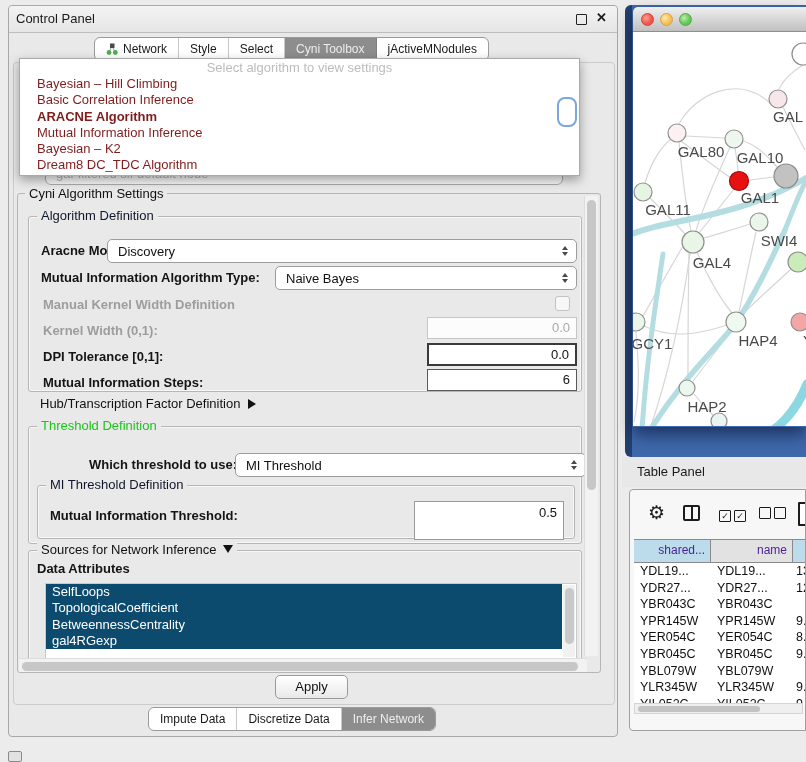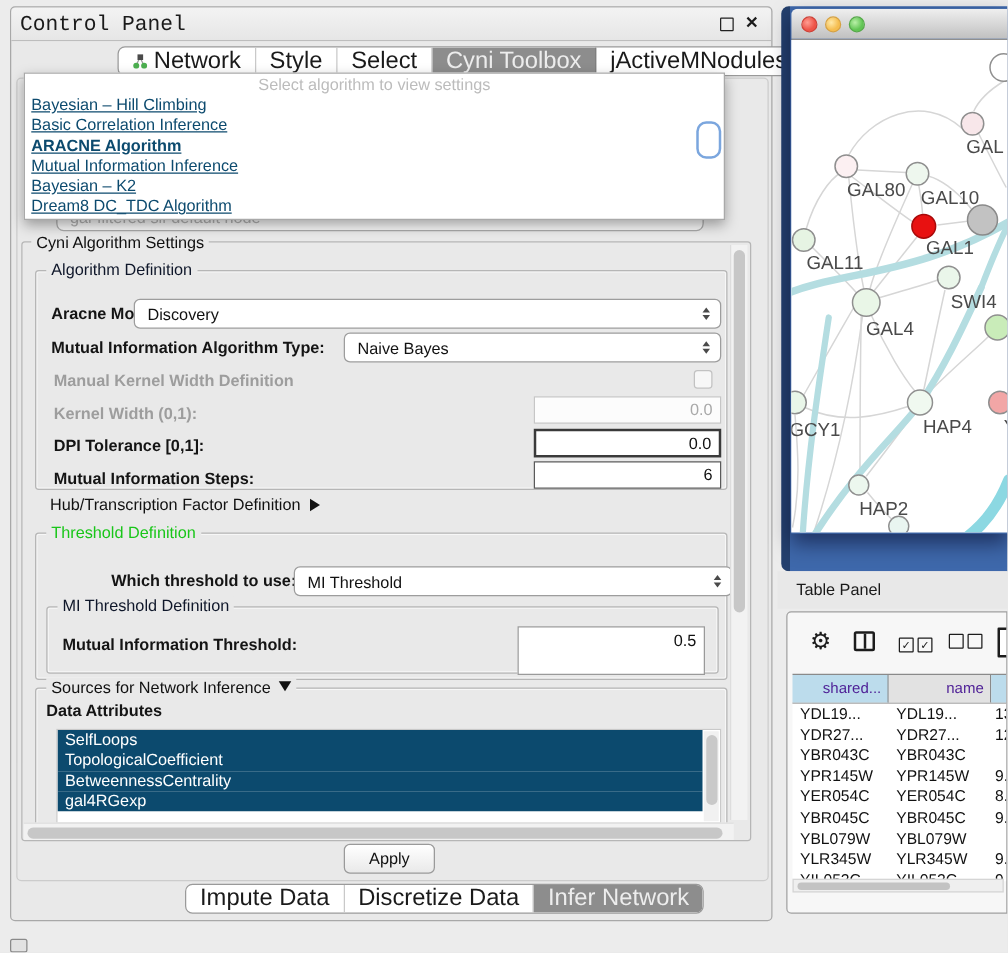--- a/index.html
+++ b/index.html
@@ -4,43 +4,43 @@
 <style>
   html,body{margin:0;padding:0;}
   body{width:806px;height:762px;overflow:hidden;background:#ececec;
        font-family:"Liberation Sans",sans-serif;font-size:13px;color:#111;position:relative;}
 
   
   .control-panel{position:absolute;left:8px;top:5px;width:610px;height:732px;
     background:#e9e9e9;border:1px solid #a8a8a8;border-radius:4px;box-sizing:border-box;}
   .cp-titlebar{position:absolute;left:0;top:0;right:0;height:26px;
     background:linear-gradient(#f3f3f3,#e6e6e6);border-bottom:1px solid #bdbdbd;border-radius:4px 4px 0 0;}
-  .cp-title{position:absolute;left:7px;top:5px;font-size:17px;color:#1a1a1a;font-family:Liberation Mono, monospace;}
+  .cp-title{position:absolute;left:7px;top:5px;font-size:13px;color:#1a1a1a;}
   .wbtn-sq{position:absolute;right:30px;top:8px;width:9px;height:9px;border:1.6px solid #222;border-radius:1px;}
   .wbtn-x{position:absolute;right:10px;top:4px;font-size:13px;font-weight:bold;color:#1a1a1a;}
 
   
   .seg-bar{position:absolute;display:flex;height:24px;background:#fff;border:1px solid #9a9a9a;
     border-radius:6px;overflow:hidden;box-sizing:border-box;}
   .seg{display:flex;align-items:center;justify-content:center;padding:0 11px;
-    border-right:1px solid #c9c9c9;font-size:19px;color:#1a1a1a;white-space:nowrap;cursor:default;}
+    border-right:1px solid #c9c9c9;font-size:12px;color:#1a1a1a;white-space:nowrap;cursor:default;}
   .seg:last-child{border-right:none;}
   .seg.sel{background:#8d8d8d;color:#ededed;border-right-color:#7f7f7f;}
   .seg .ticon{margin-right:5px;display:inline-flex;}
   .cp-tabbar{left:85px;top:31px;}
   .cp-bottombar{left:139px;top:701px;}
 
   .cp-content{position:absolute;left:4px;top:56px;width:600px;height:641px;
     border:1px solid #cccccc;border-radius:4px;}
 
   
   .popup{position:absolute;left:10px;top:52px;width:559px;height:116px;background:#fff;
     border:1px solid #a9a9a9;box-shadow:0 4px 10px rgba(0,0,0,.35);z-index:50;}
   .dd-placeholder{height:17px;line-height:17px;text-align:center;color:#bcbcbc;}
-  .dd-item{height:16.3px;line-height:16.3px;padding-left:5px;color:#0c4a6e;text-decoration:underline;}
+  .dd-item{height:16.3px;line-height:16.3px;padding-left:17px;color:#7f1d1d;}
   .dd-item.bold{font-weight:bold;}
   .ghost-combo{position:absolute;left:36px;top:155px;width:518px;height:24px;background:#f7f7f7;
     border:1px solid #ababab;border-radius:6px;z-index:5;color:#b3b3b3;line-height:24px;
     padding-left:10px;box-sizing:border-box;}
   .focus-frag{position:absolute;left:548px;top:91px;width:20px;height:30px;background:#fff;
     border:2px solid #7ba6de;border-radius:8px;z-index:60;box-sizing:border-box;}
 
   
   .grp{position:absolute;border:1px solid #b6b6b6;border-radius:3px;
     box-shadow:inset 0 0 0 1px rgba(255,255,255,.65);box-sizing:border-box;}

